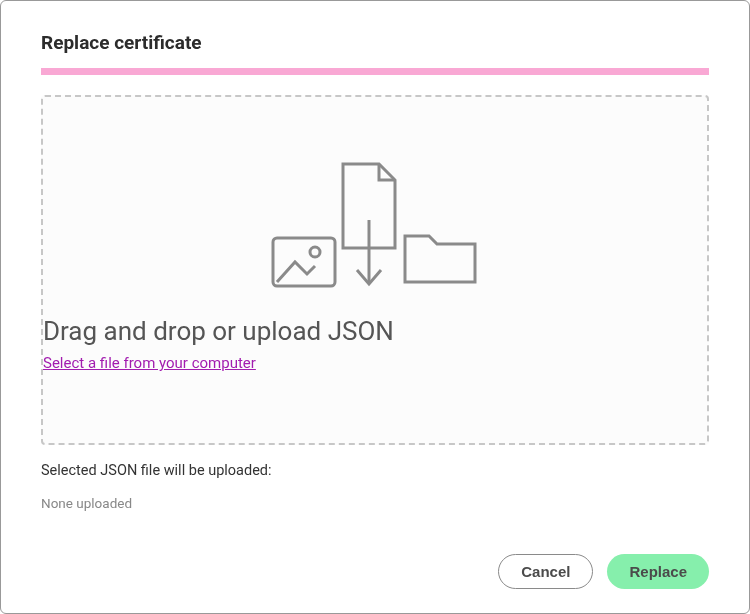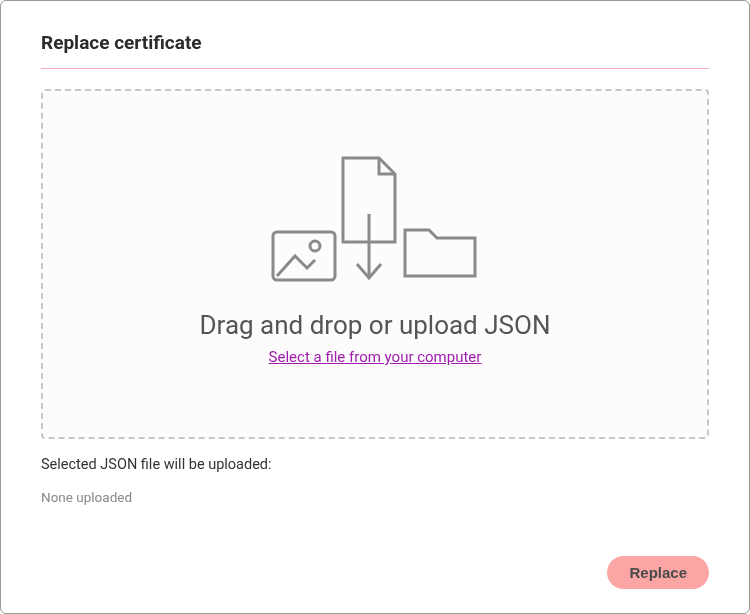--- a/index.html
+++ b/index.html
@@ -22,30 +22,29 @@
       padding: 30px 40px 24px 40px;
       background: #ffffff;
       display: flex;
       flex-direction: column;
     }
     .dialog-title {
       font-size: 19px;
       font-weight: 700;
       color: #2c2c2c;
       padding-bottom: 14px;
-      border-bottom: 1px solid #f9a8d4;
+      border-bottom: 7px solid #f9a8d4;
       margin-bottom: 20px;
     }
     .dropzone {
       border: 2px dashed #c7c7c7;
       border-radius: 4px;
       height: 350px;
       display: flex;
       flex-direction: column;
-      align-items: center;
       justify-content: center;
       background: #fcfcfc;
     }
     .icon-row {
       display: flex;
       align-items: flex-end;
       justify-content: center;
       margin-bottom: 28px;
     }
     .icon-image, .icon-document, .icon-folder {
@@ -94,21 +93,21 @@
       border-radius: 20px;
       cursor: pointer;
       border: none;
     }
     .btn-secondary {
       background: #ffffff;
       border: 1.5px solid #8a8a8a;
       color: #4b4b4b;
     }
     .btn-primary {
-      background: #fca5a5;
+      background: #86efac;
       color: #4b4b4b;
     }
   </style>
 </head>
 <body>
 
 <div class="dialog">
   <div class="dialog-title">Replace certificate</div>
 
   <div class="dropzone">
@@ -132,15 +131,16 @@
       </svg>
     </div>
     <div class="dropzone-heading">Drag and drop or upload JSON</div>
     <a class="dropzone-link">Select a file from your computer</a>
   </div>
 
   <div class="selected-label">Selected JSON file will be uploaded:</div>
   <div class="selected-value">None uploaded</div>
 
   <div class="button-row">
+    <button class="btn btn-secondary">Cancel</button>
     <button class="btn btn-primary">Replace</button>
   </div>
 </div>
 
 </body></html>

